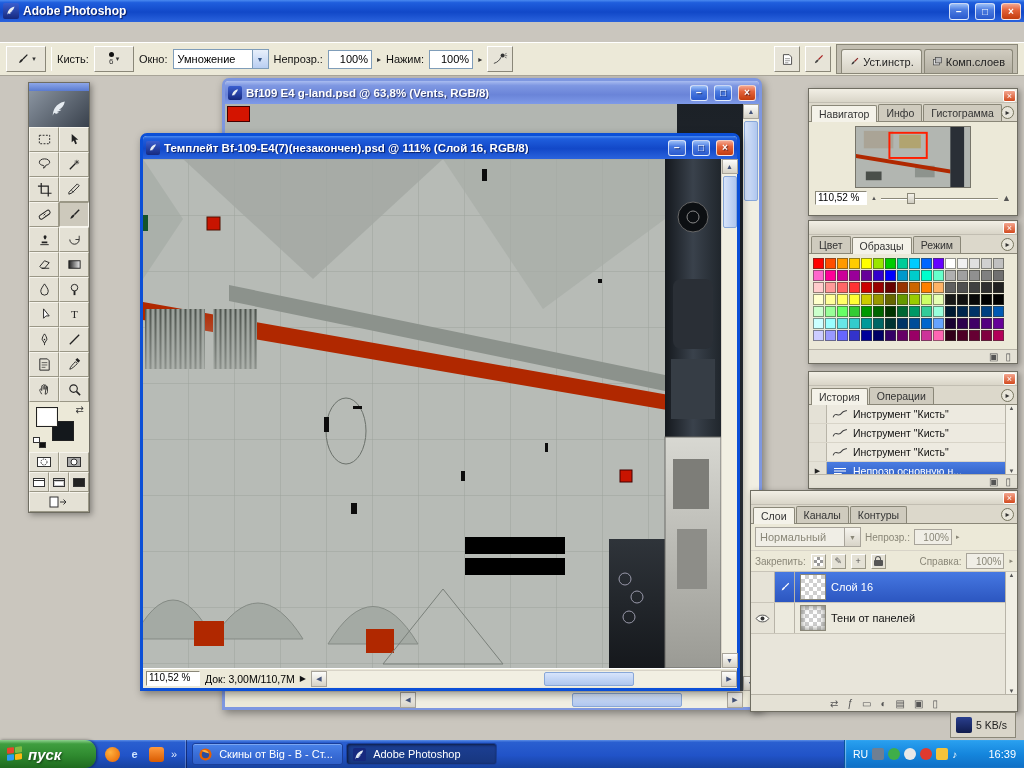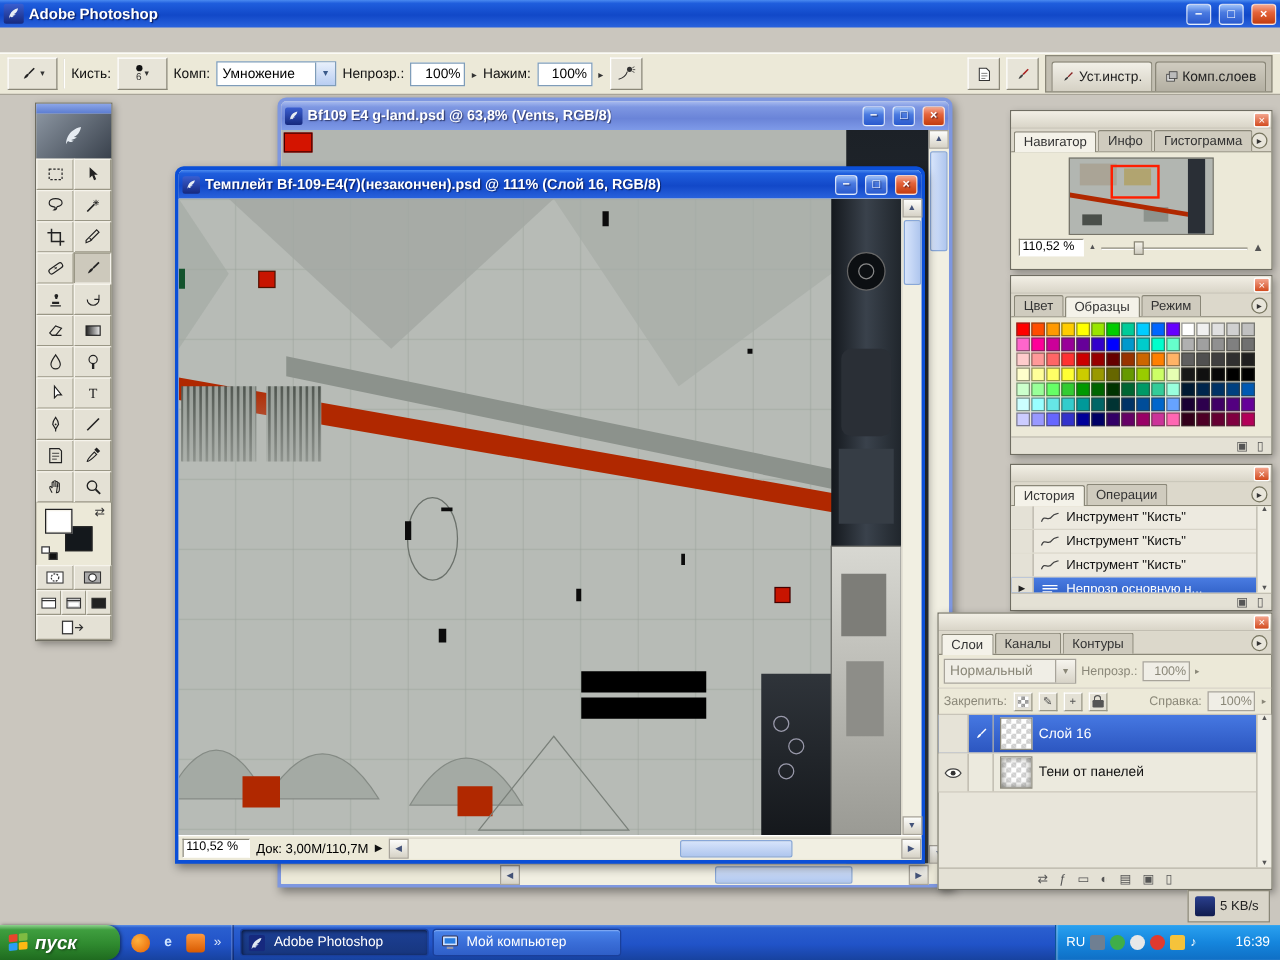--- a/index.html
+++ b/index.html
@@ -227,21 +227,21 @@
     </div>
     <span class="vsep"></span>
     <span class="opt-label">Кисть:</span>
     <div class="brush-preview bev">
       <span style="display:flex;flex-direction:column;align-items:center">
           <span class="bdot"></span>
           <span class="bsize">6</span>
         </span>
       <span class="dd-mini">▾</span>
     </div>
-    <span class="opt-label">Комп:</span>
+    <span class="opt-label">Окно:</span>
     <div class="combo" style="width:96px">
       <span class="val">Умножение</span>
         <span class="dd">▼</span>
     </div>
     <span class="opt-label">Непрозр.:</span>
     <div class="xp-field">
         <span>100%</span>
       </div>
     <span class="slide-arrow">▸</span>
     <span class="opt-label">Нажим:</span>
@@ -949,38 +949,38 @@
         </span>
       <span class="start-label">пуск</span>
     </div>
     <div class="quick">
       <span class="q-ico" style="background:radial-gradient(circle at 35% 35%,#ffb13e,#e66000)"></span>
       <span class="q-ico" style="background:transparent;color:#cfe4ff">e</span>
       <span class="q-ico" style="background:linear-gradient(#ff9a3e,#d85a00);border-radius:3px"></span>
       <span class="q-chev">»</span>
     </div>
     <div class="tasks">
+      <div class="task-btn">
+        <span class="tico">
+            <svg viewBox="0 0 14 14" width="13" height="13">
+              <circle cx="7" cy="7" r="6.5" fill="#e66000"></circle>
+              <circle cx="7" cy="7" r="4" fill="#2a4d9e"></circle>
+              <path d="M3 3c3-2 7 0 8 3-2-1-6-1-8-3z" fill="#ffb13e"></path>
+            </svg>
+          </span>
+        <span class="lbl">Скины от Big - В - Ст...</span>
+      </div>
       <div class="task-btn active">
         <span class="tico">
             <svg viewBox="0 0 14 14" width="13" height="13">
               <rect width="14" height="14" rx="2" fill="#16297e"></rect>
               <path d="M11 2.5c-3.5.6-6.4 3-7.6 5.9-.6 1.2-.9 2.9-.9 4.1 0 0 .3-1.2 1.2-2 .9.5 2 .5 3.2-.7-.6 0-1.2 0-1.5-.3 1.2-.3 2.3-.6 3.2-1.5-.6 0-1.5 0-1.8-.3 1.8-.6 3.5-2.3 4.2-5.2z" fill="#dfe8f2"></path>
             </svg>
           </span>
         <span class="lbl">Adobe Photoshop</span>
-      </div>
-      <div class="task-btn">
-        <span class="tico">
-            <svg viewBox="0 0 16 14" width="14" height="12">
-              <rect x="1" y="1" width="14" height="9" rx="1" fill="#cfe2ff" stroke="#335"></rect>
-              <rect x="3" y="3" width="10" height="5" fill="#2a7de0"></rect>
-              <rect x="5" y="11" width="6" height="2" fill="#99a"></rect>
-            </svg>
-          </span>
-        <span class="lbl">Мой компьютер</span>
       </div>
     </div>
     <div class="tray">
       <span class="tray-lang">RU</span>
       <span class="tray-ico" style="background:#6f7f92"></span>
       <span class="tray-ico" style="background:#3fae49;border-radius:50%"></span>
       <span class="tray-ico" style="background:#e8e8e8;border-radius:50%"></span>
       <span class="tray-ico" style="background:#e03a2f;border-radius:50%"></span>
       <span class="tray-ico" style="background:#f5c33b"></span>
       <span style="font-size:10px">♪</span>

